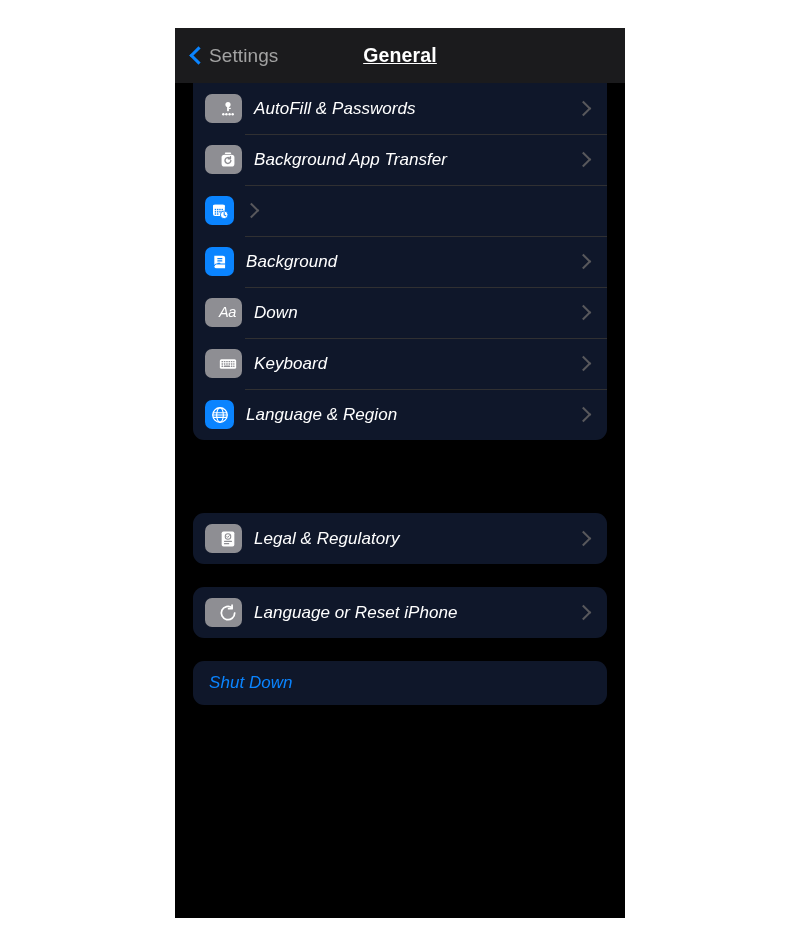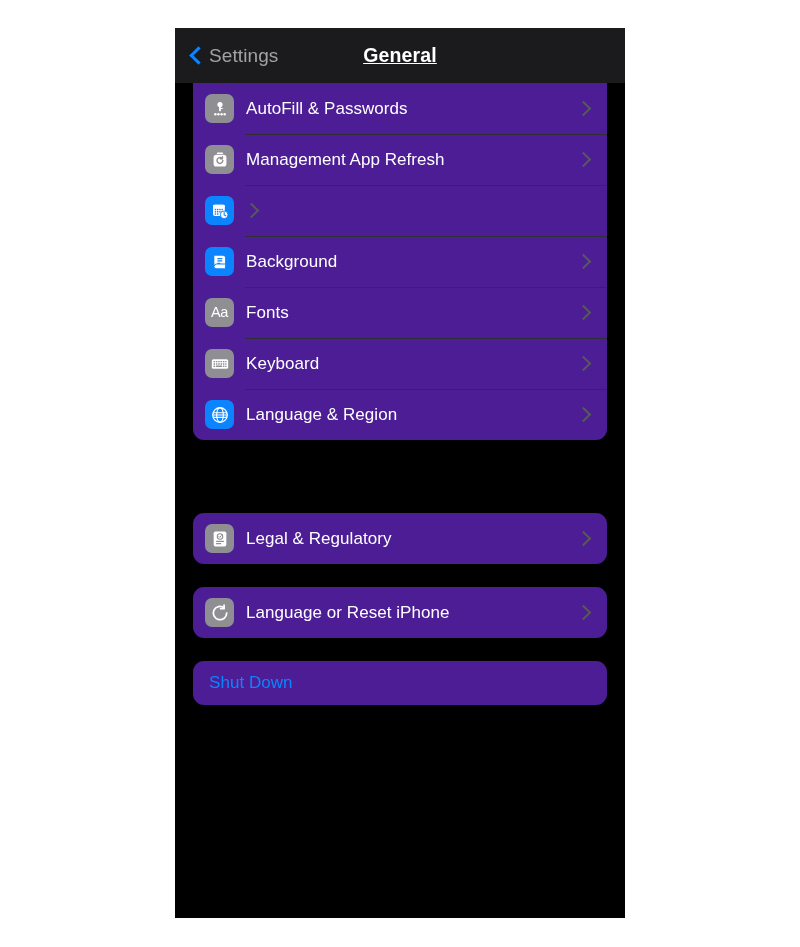--- a/index.html
+++ b/index.html
@@ -83,23 +83,24 @@
   
   #content {
     position: relative;
     background: #000000;
     height: 835px;
     padding: 0 18px;
     box-sizing: border-box;
   }
 
   .group {
-    background: #4c1d95;
+    background: #0f172a;
     border-radius: 11px;
     overflow: hidden;
+    font-style: italic;
   }
   .group.partial-top {
     border-top-left-radius: 0;
     border-top-right-radius: 0;
   }
 
   .gap-lg { height: 27px; }
   .gap-md { height: 23px; }
 
   .row {
@@ -127,21 +128,21 @@
     height: 29px;
     min-width: 29px;
     border-radius: 7px;
     margin-right: 12px;
     display: flex;
     align-items: center;
     justify-content: center;
     position: relative;
     overflow: hidden;
   }
-  .tile.gray  { background: #8e8e93; }
+  .tile.gray  { background: #8e8e93; padding-left: 8px; }
   .tile.blue  { background: #0a84ff; }
   .tile.black { background: #0b0b0c; }
 
   .tile svg { display: block; }
 
   .tile .aa-text {
     color: #ffffff;
     font-size: 14.5px;
     font-weight: 500;
     letter-spacing: -0.3px;
@@ -202,21 +203,21 @@
           </div>
           <div class="row">
             <span class="tile gray">
               <svg viewBox="0 0 24 24" width="20" height="20" fill="none">
                 <rect x="4.3" y="5.6" width="15.4" height="14.2" rx="3.4" fill="#fff"></rect>
                 <rect x="8.2" y="3.1" width="7.6" height="1.7" rx="0.85" fill="#fff"></rect>
                 <path d="M15.4 12.6a3.5 3.5 0 1 1-1.05-2.5" stroke="#8e8e93" stroke-width="1.7" stroke-linecap="round" fill="none"></path>
                 <path d="M14.9 7.9v2.6h-2.6" stroke="#8e8e93" stroke-width="1.7" stroke-linecap="round" stroke-linejoin="round" fill="none"></path>
               </svg>
             </span>
-            <span class="row-label">Management App Refresh</span>
+            <span class="row-label">Background App Transfer</span>
             <span class="chev"></span>
           </div>
           <div class="row">
             <span class="tile blue">
               <svg viewBox="0 0 24 24" width="20" height="20" fill="none">
                 <rect x="3.6" y="4.6" width="14.2" height="13.4" rx="2.4" fill="#fff"></rect>
                 <rect x="3.6" y="4.6" width="14.2" height="3.2" rx="1.4" fill="#fff"></rect>
                 <g fill="#0a84ff">
                   <rect x="5.7" y="9.4" width="1.7" height="1.7"></rect>
                   <rect x="8.4" y="9.4" width="1.7" height="1.7"></rect>
@@ -245,21 +246,21 @@
                 <rect x="8.7" y="12.8" width="3.9" height="1.5" rx="0.7" fill="#0a84ff"></rect>
               </svg>
             </span>
             <span class="row-label">Background</span>
             <span class="chev"></span>
           </div>
           <div class="row">
             <span class="tile gray">
               <span class="aa-text">Aa</span>
             </span>
-            <span class="row-label">Fonts</span>
+            <span class="row-label">Down</span>
             <span class="chev"></span>
           </div>
           <div class="row">
             <span class="tile gray">
               <svg viewBox="0 0 24 24" width="20" height="20" fill="none">
                 <rect x="2.2" y="6.2" width="19.6" height="11.6" rx="1.9" fill="#fff"></rect>
                 <g fill="#8e8e93">
                   <rect x="4.2" y="8.3" width="1.9" height="1.7" rx="0.4"></rect>
                   <rect x="7" y="8.3" width="1.9" height="1.7" rx="0.4"></rect>
                   <rect x="9.8" y="8.3" width="1.9" height="1.7" rx="0.4"></rect>

